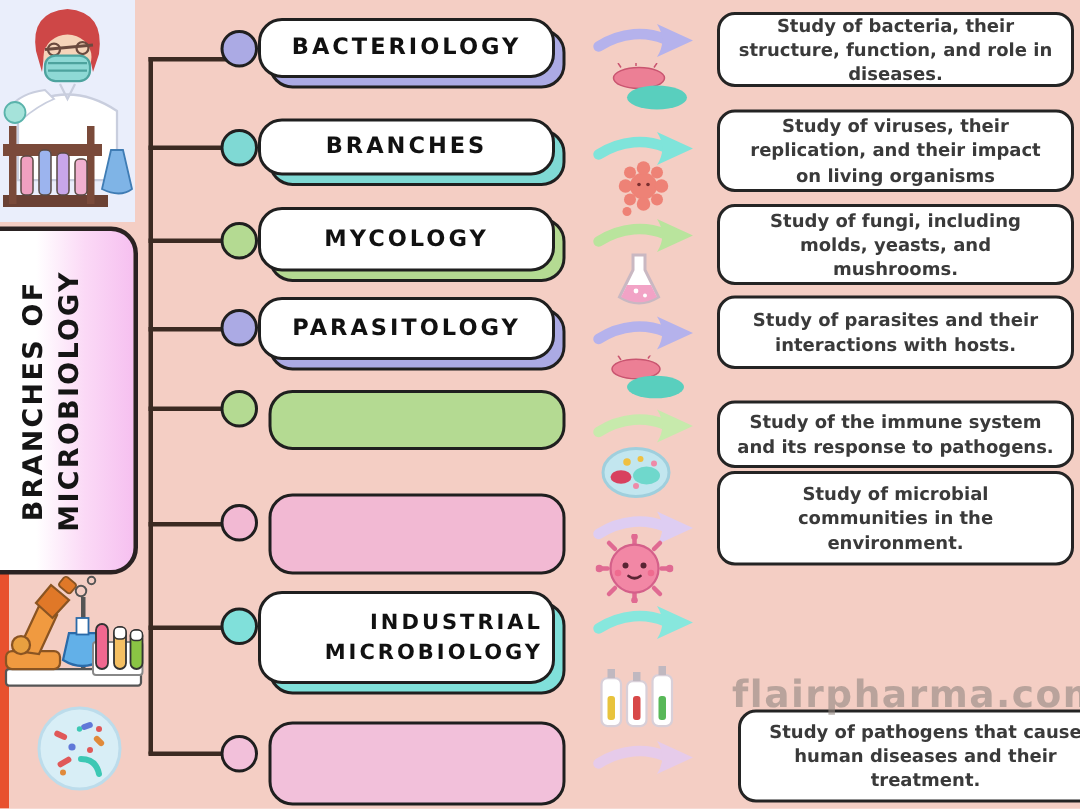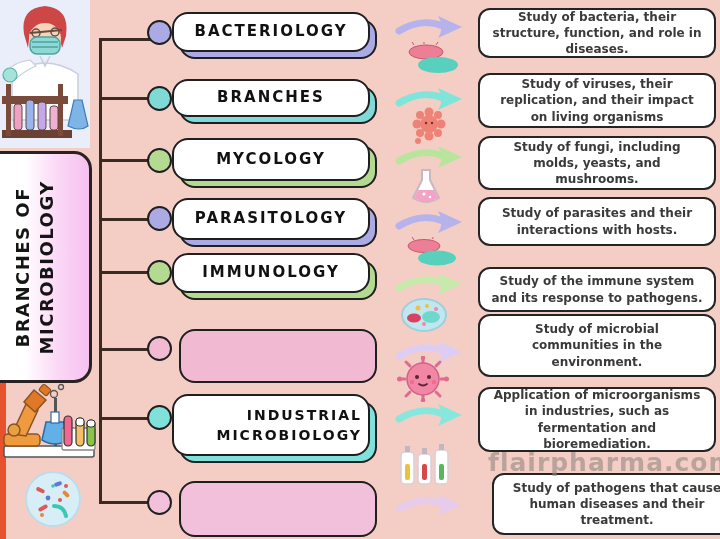--- a/index.html
+++ b/index.html
@@ -181,23 +181,20 @@
     </div>
   <div class="bbox b2">
       <span>BRANCHES</span>
     </div>
   <div class="bbox b3">
       <span>MYCOLOGY</span>
     </div>
   <div class="bbox b4">
       <span>PARASITOLOGY</span>
     </div>
-  <div class="bbox b5">
-      <span>IMMUNOLOGY</span>
-    </div>
   <div class="bbox b7">
       <span>INDUSTRIAL MICROBIOLOGY</span>
     </div>
 
   <svg class="arrow a1" viewBox="0 0 72 26">
       <path class="a-tail" d="M6 17 C 22 7, 38 7, 50 12" fill="none" stroke-width="7" stroke-linecap="round" stroke="#b5b2ec"></path>
       <path class="a-head" d="M45 2 L69 13 L45 24 Q52 13 45 2 Z" fill="#b5b2ec"></path>
     </svg>
   <svg class="arrow a2" viewBox="0 0 72 26">
       <path class="a-tail" d="M6 17 C 22 7, 38 7, 50 12" fill="none" stroke-width="7" stroke-linecap="round" stroke="#7fe4da"></path>
@@ -316,22 +313,19 @@
     </div>
   <div class="desc d4">
       <span>Study of parasites and their interactions with hosts.</span>
     </div>
   <div class="desc d5">
       <span>Study of the immune system and its response to pathogens.</span>
     </div>
   <div class="desc d6">
       <span>Study of microbial communities in the environment.</span>
     </div>
-  <div class="desc d7">
-      <span>Application of microorganisms in industries, such as fermentation and bioremediation.</span>
-    </div>
   <div class="desc d8">
       <span>Study of pathogens that cause human diseases and their treatment.</span>
     </div>
 
   <div class="watermark">flairpharma.com</div>
 
 </div>
 
 </body></html>

